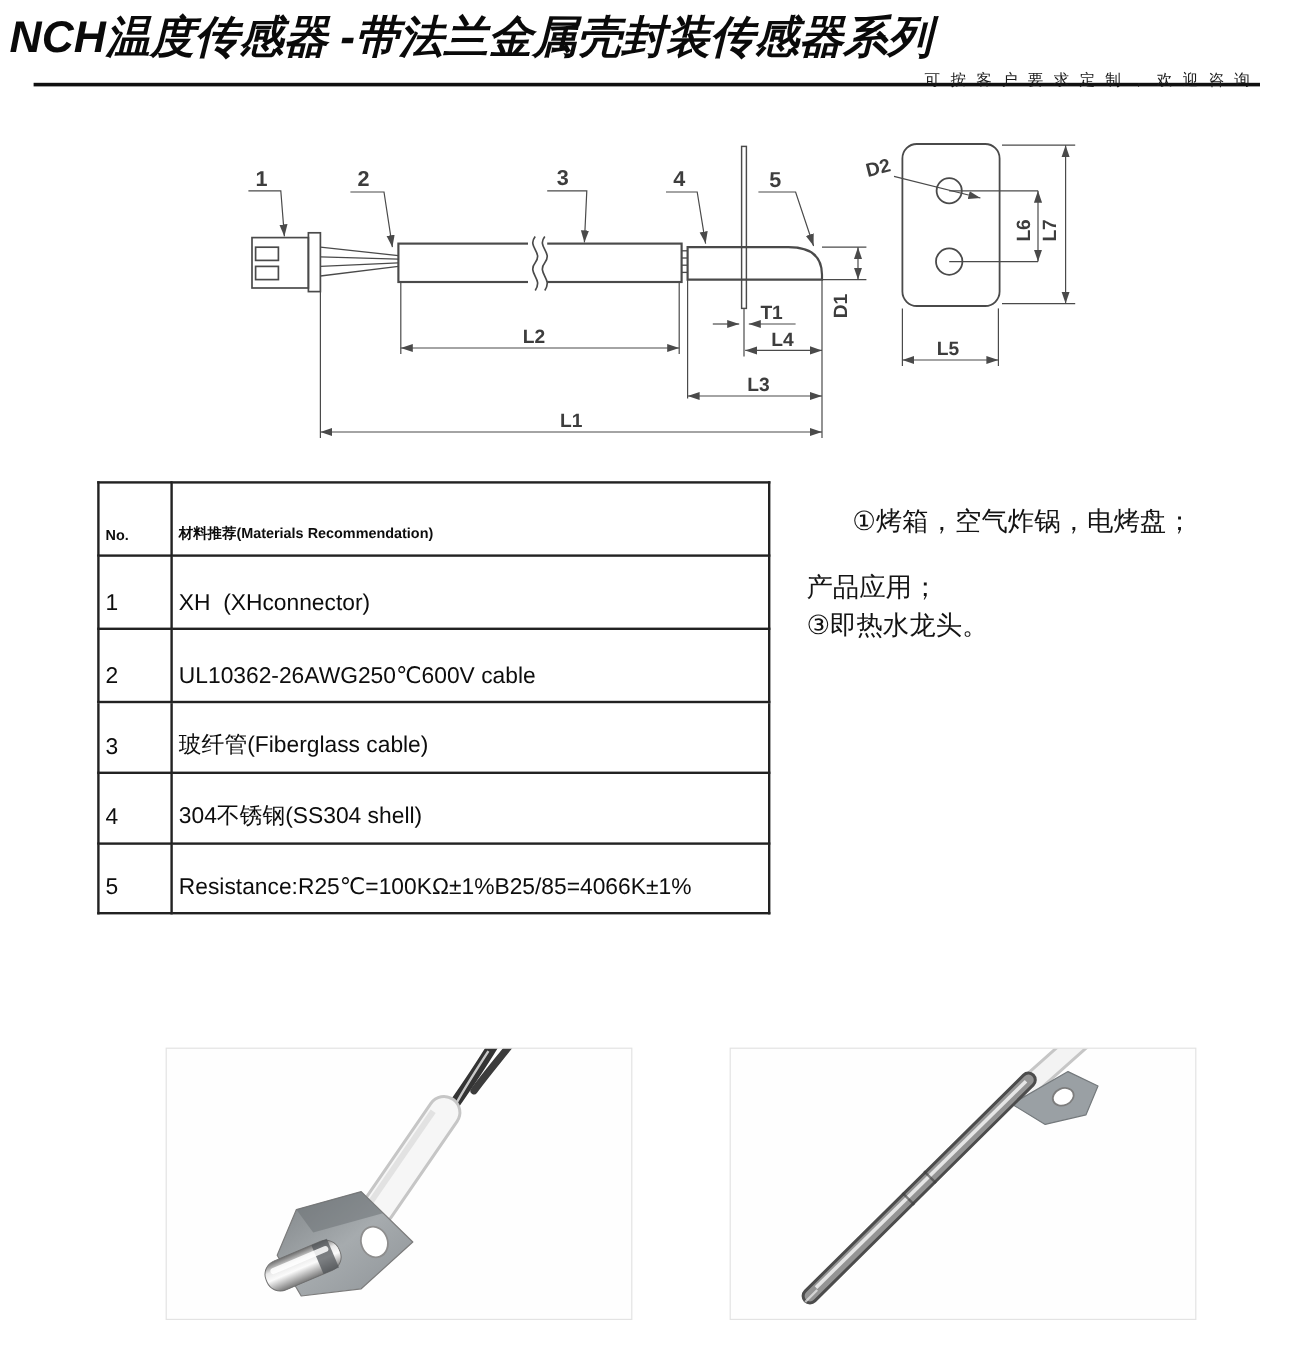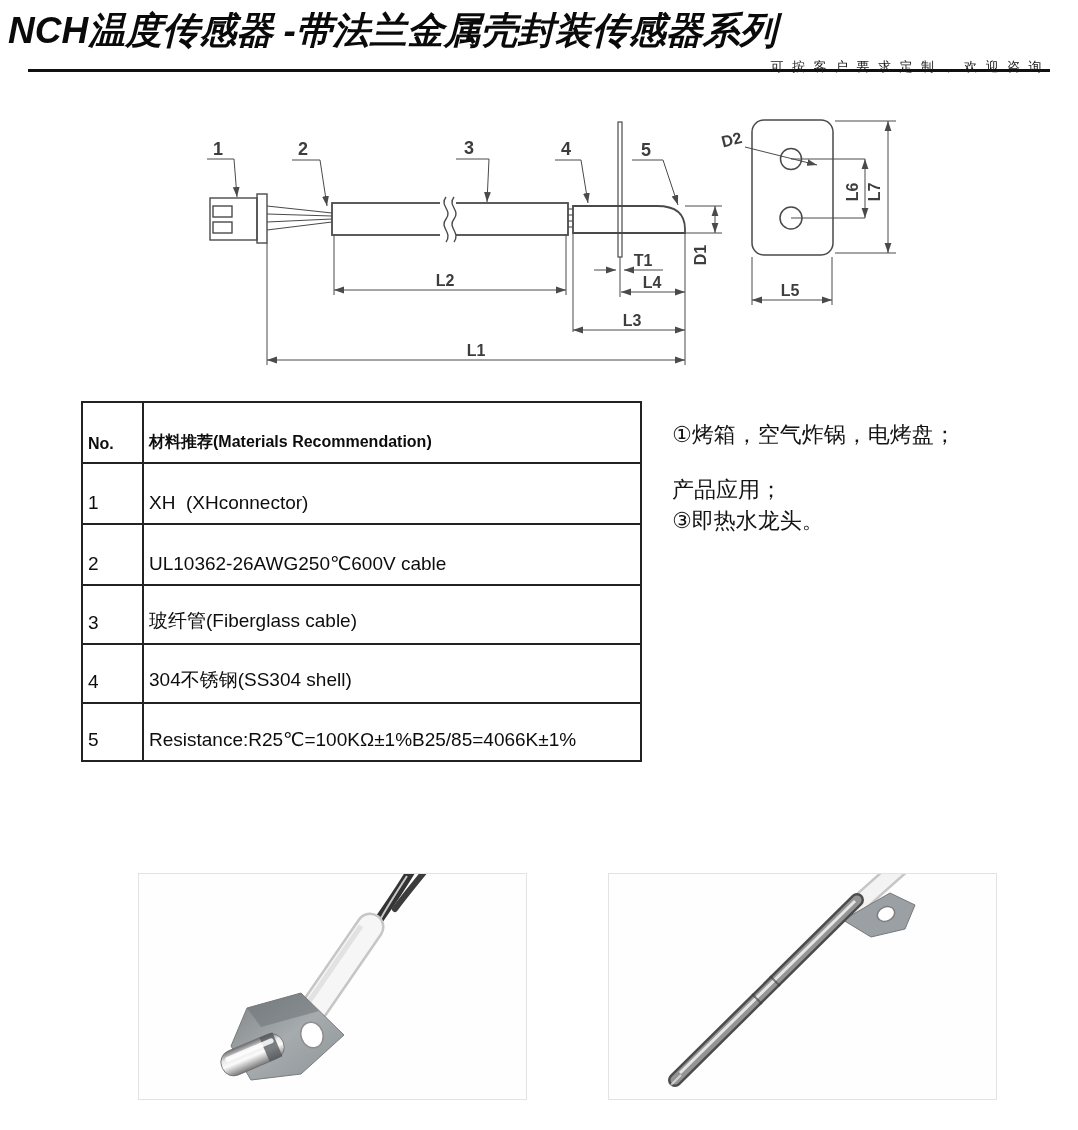--- a/index.html
+++ b/index.html
@@ -26,27 +26,27 @@
   .drawing text{font-family:"Liberation Sans",sans-serif;font-size:16px;font-weight:600;fill:#3d3d3d;}
   .drawing .callout-num{font-size:18px;}
   
   .materials{
     position:absolute;left:81px;top:401px;width:561px;border-collapse:collapse;table-layout:fixed;
   }
   .materials td,.materials th{
     border:2px solid #222;vertical-align:bottom;padding:0 0 9px 5px;text-align:left;
     font-size:19px;font-weight:normal;color:#0d0d0d;white-space:pre-wrap;overflow:hidden;
   }
-  .materials th{font-size:16px;font-weight:bold;}
+  .materials th{font-size:12px;font-weight:bold;}
   .col-no{width:61px;}
   
   .apps{position:absolute;left:672px;top:402px;width:360px;}
   .apps-title{font-size:23px;font-weight:bold;line-height:28px;}
   .app-item{font-size:22px;line-height:30px;color:#141414;}
-  .app-item.i1{margin-top:18px;}
+  .app-item.i1{margin-top:18px;text-align:center;}
   .app-item.i2{margin-top:25px;}
   .app-item.i3{margin-top:1px;}
   
   .photo{
     position:absolute;top:873px;width:387px;height:225px;background:#fefefe;
     border:1px solid #e3e3e3;box-sizing:content-box;
   }
   .photo-left{left:138px;}
   .photo-right{left:608px;}
   .photo svg{display:block;}

